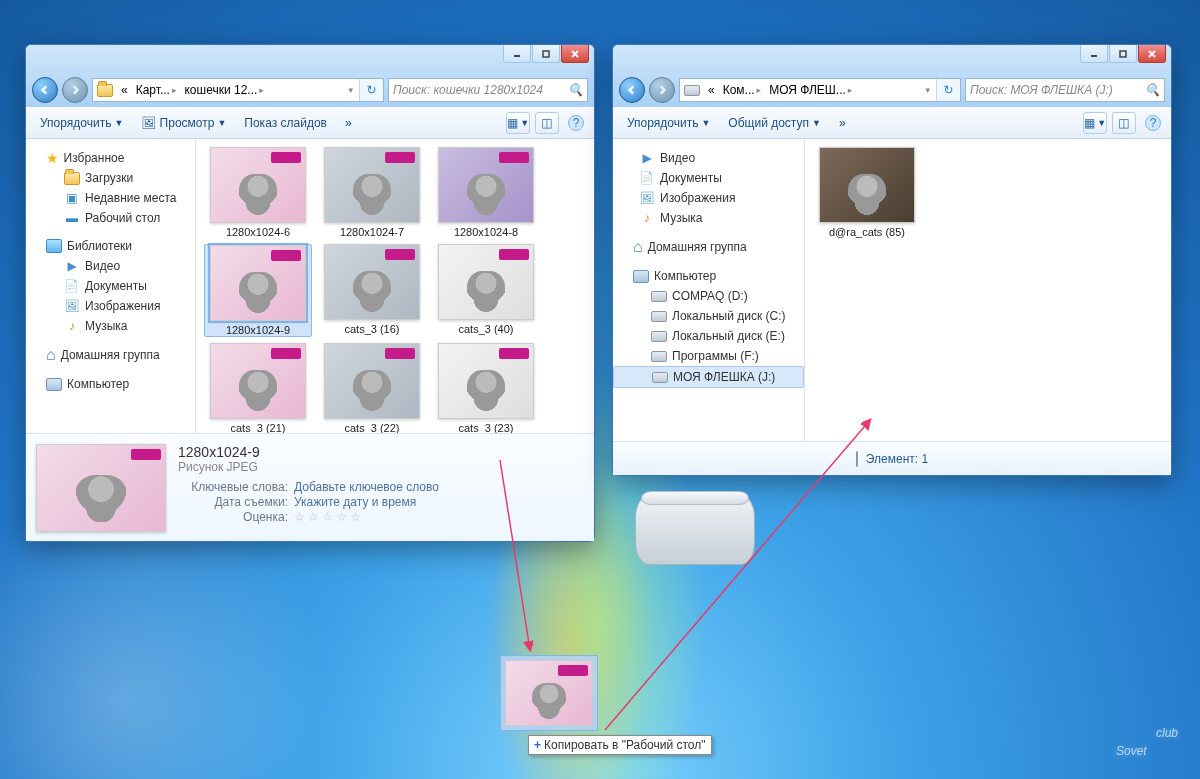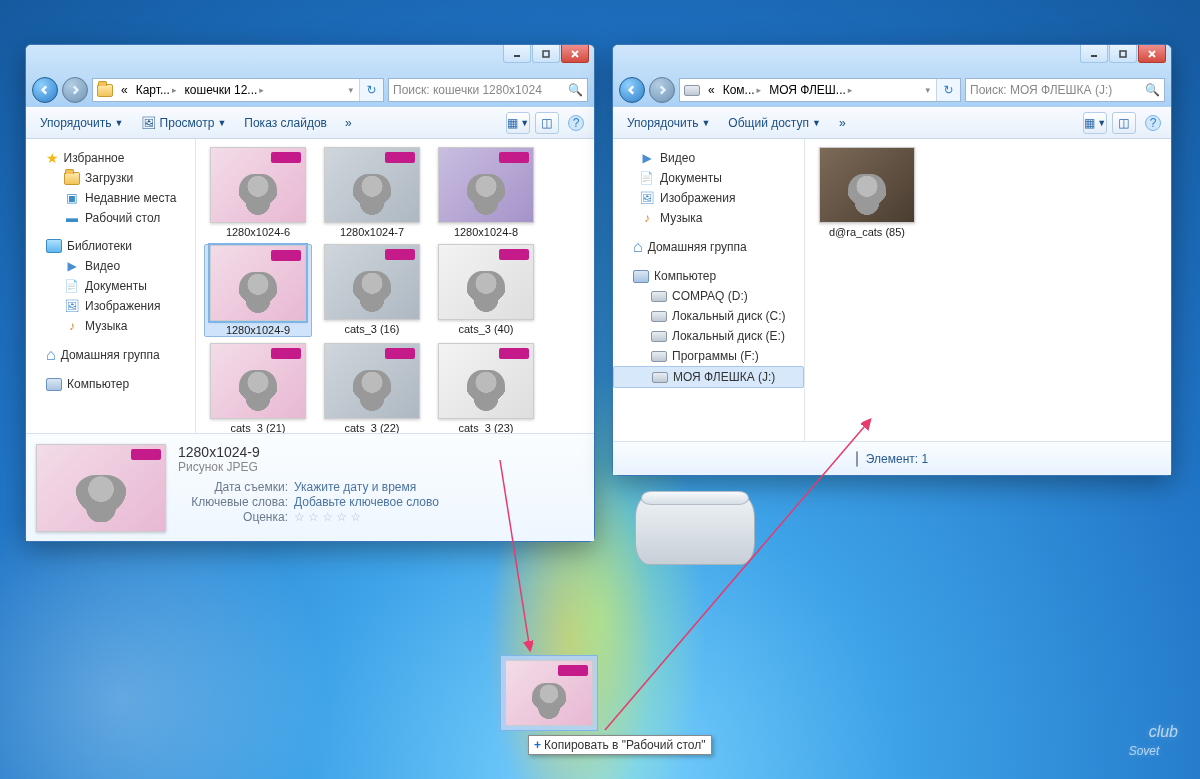--- a/index.html
+++ b/index.html
@@ -17,21 +17,21 @@
   .tbtn.cl{background:linear-gradient(#ef8f8f,#d44b3f);border-color:#b13a30;color:#fff;}
   .tbtn svg{width:10px;height:10px;}
   .navrow{height:34px;display:flex;align-items:center;gap:4px;padding:0 6px;}
   .navbtn{width:26px;height:26px;border-radius:13px;background:radial-gradient(circle at 35% 30%,#8fd0ff,#2d7fc9);border:1px solid #1f5a93;display:flex;align-items:center;justify-content:center;color:#fff;}
   .navbtn.dis{filter:grayscale(.6) opacity(.7);}
   .crumbs{flex:1;height:24px;background:#fff;border:1px solid #9ab6d4;display:flex;align-items:center;overflow:hidden;}
   .crumbs .ic{width:20px;height:20px;margin:0 2px;display:flex;align-items:center;justify-content:center;}
   .crumb{padding:0 4px;display:flex;align-items:center;gap:2px;height:100%;}
   .sep{color:#888;font-size:9px;}
   .refresh{width:24px;height:24px;border-left:1px solid #c6d7ea;display:flex;align-items:center;justify-content:center;color:#2d7fc9;background:#eef6ff;}
-  .search{width:200px;height:24px;background:#fff;border:1px solid #9ab6d4;display:flex;align-items:center;padding:0 4px;color:#888;}
+  .search{width:200px;height:24px;background:#fff;border:1px solid #9ab6d4;display:flex;align-items:center;padding:0 4px;color:#888;font-style:italic;}
   .search .mag{margin-left:auto;color:#3b7fbf;}
   .toolbar{height:32px;background:linear-gradient(#f8fbff,#e6f0fa);border-top:1px solid #fff;border-bottom:1px solid #c8d8ea;display:flex;align-items:center;gap:2px;padding:0 6px;}
   .tool{padding:4px 8px;color:#1b4f84;display:flex;align-items:center;gap:3px;cursor:default;}
   .tsep{color:#1b4f84;font-size:9px;}
   .spacer{flex:1;}
   .vbtn{width:24px;height:22px;border:1px solid #b4cce4;border-radius:3px;display:flex;align-items:center;justify-content:center;background:linear-gradient(#fff,#e4eef9);margin-left:3px;color:#2d6aab;}
   .body{display:flex;background:#fff;}
   .tree{width:170px;border-right:1px solid #e0e6ee;overflow-y:auto;padding:6px 0;position:relative;}
   .tree::-webkit-scrollbar{width:17px;}
   .tree::-webkit-scrollbar-track{background:#f0f0f0;border-left:1px solid #ddd;}
@@ -67,21 +67,21 @@
   .badge{position:absolute;top:4px;right:4px;width:30px;height:11px;background:#c51a8a;border-radius:2px;}
   
   .ghost{position:absolute;border:1px solid #7eb4ea;background:rgba(180,210,245,.9);padding:4px;}
   .ghost .imgbox{width:88px;height:66px;border:1px solid #ccc;position:relative;}
   .tip{position:absolute;background:#fff;border:1px solid #8a8a8a;padding:2px 5px;font-size:11px;color:#333;display:flex;align-items:center;gap:3px;box-shadow:2px 2px 4px rgba(0,0,0,.25);}
   .tip .plus{color:#1b68c9;font-weight:bold;}
   
   .arrow{position:absolute;stroke:#e63b6d;stroke-width:1.5;fill:none;}
   
   .wm{position:absolute;right:22px;bottom:22px;font-family:Georgia,serif;font-style:italic;font-size:30px;color:rgba(255,255,255,.65);text-shadow:0 0 6px rgba(255,255,255,.3);line-height:.8;}
-  .wm small{display:block;font-size:16px;margin-bottom:-6px;margin-left:20px;text-align:center;}
+  .wm small{display:block;font-size:12px;margin-bottom:-6px;margin-left:40px;text-align:center;}
   
   .drive{position:absolute;width:120px;height:80px;}
   .drive .d1{position:absolute;inset:10px 0 0 0;background:linear-gradient(#eef2f5,#c7cfd7);border-radius:14px/22px;border:1px solid #a7b2bd;}
   .drive .d2{position:absolute;top:6px;left:6px;right:6px;height:14px;background:linear-gradient(#f7f9fb,#d6dee5);border-radius:10px/7px;border:1px solid #b2bdc8;}
   
   .i-folder{width:16px;height:13px;background:linear-gradient(#ffe9a8,#f2c35a);border:1px solid #c99a2e;border-radius:2px;position:relative;}
   .i-folder::before{content:"";position:absolute;top:-4px;left:0;width:7px;height:4px;background:#f2c35a;border:1px solid #c99a2e;border-bottom:none;border-radius:2px 2px 0 0;}
   .i-star{color:#f5b915;font-size:14px;}
   .i-lib{width:16px;height:14px;background:linear-gradient(#aee1ff,#5fb6ee);border:1px solid #3a8cc9;border-radius:2px;}
   .i-hg{color:#4a8dd0;font-size:16px;}
@@ -293,26 +293,26 @@
   </div>
   <div class="details">
     <div class="pv">
         <div class="cat pink"></div>
         <span class="badge"></span>
       </div>
     <div class="meta">
       <div class="ttl">1280x1024-9</div>
       <div class="sub">Рисунок JPEG</div>
       <div class="row">
+          <div class="k">Ключевые слова:</div>
+          <div class="v">Добавьте ключевое слово</div>
+        </div>
+      <div class="row">
           <div class="k">Дата съемки:</div>
           <div class="v">Укажите дату и время</div>
-        </div>
-      <div class="row">
-          <div class="k">Ключевые слова:</div>
-          <div class="v">Добавьте ключевое слово</div>
         </div>
       <div class="row">
           <div class="k">Оценка:</div>
           <div class="v" style="color:#b6c4d2">☆ ☆ ☆ ☆ ☆</div>
         </div>
     </div>
   </div>
 </div>
 
 <div class="win" style="left:612px;top:44px;width:560px;">

